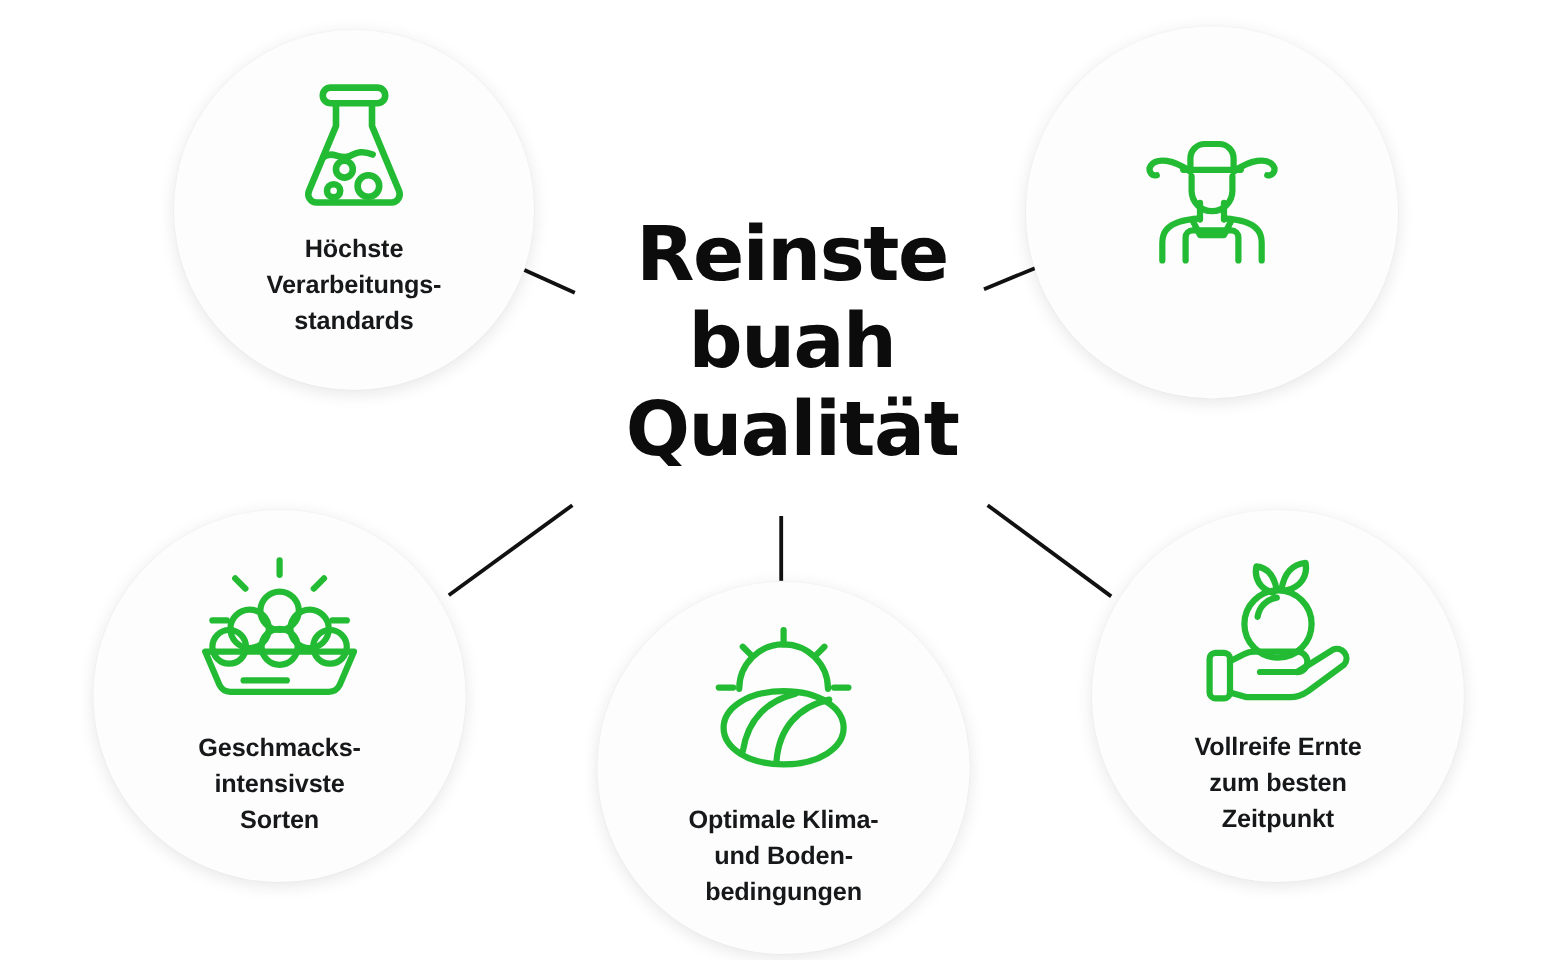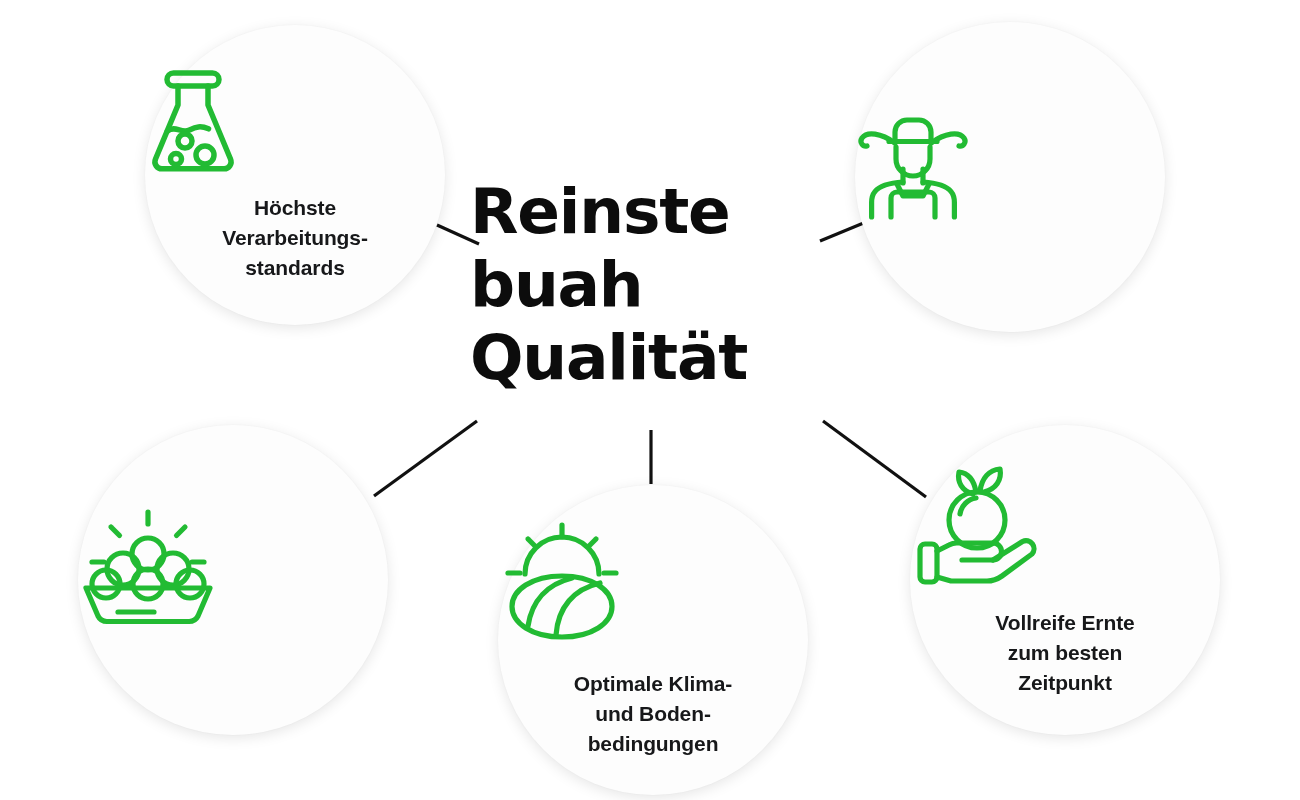--- a/index.html
+++ b/index.html
@@ -27,20 +27,21 @@
     height: 800px;
     pointer-events: none;
   }
   .node {
     position: absolute;
     border-radius: 50%;
     background: #fdfdfd;
     box-shadow: 0 3px 14px rgba(0,0,0,0.10), 0 0 0 1px rgba(0,0,0,0.012);
     display: flex;
     flex-direction: column;
+    align-items: center;
     justify-content: center;
     box-sizing: border-box;
   }
   .node-icon {
     display: block;
     line-height: 0;
   }
   .node-label {
     text-align: center;
     font-weight: bold;
@@ -67,20 +68,21 @@
   #node-climate .node-icon { margin-bottom: 20px; }
 
   #node-harvest      { left: 910px; top: 425px; width: 310px; height: 310px; }
   #node-harvest .node-icon { margin-bottom: 22px; }
 
   #center-title {
     position: absolute;
     left: 470px;
     top: 175px;
     width: 380px;
+    text-align: center;
     font-family: "DejaVu Sans", sans-serif;
     font-weight: bold;
     font-size: 63px;
     line-height: 1.16;
     letter-spacing: -1.2px;
     color: #0c0c0c;
     white-space: pre-line;
   }
 </style>
 </head>
@@ -145,20 +147,23 @@
         <circle cx="70" cy="48" r="16"></circle>
         <circle cx="45" cy="63" r="16"></circle>
         <circle cx="95" cy="63" r="16"></circle>
         <circle cx="28" cy="78" r="14"></circle>
         <circle cx="112" cy="78" r="14"></circle>
         <circle cx="70" cy="78" r="15"></circle>
         <path d="M8 82 h124 l-12 28 a10 10 0 0 1 -9 5.5 H29 a10 10 0 0 1 -9 -5.5 Z"></path>
         <path d="M40 106 h36"></path>
       </svg>
     </span>
+    <div class="node-label">Geschmacks-
+intensivste
+Sorten</div>
   </div>
 
   <div class="node" id="node-harvest">
     <span class="node-icon">
       <svg width="134" height="124" viewBox="0 0 134 124" fill="none" stroke="#22bb33" stroke-width="5.2" stroke-linecap="round" stroke-linejoin="round">
         <path d="M66 30 c-2 -12 -8 -19 -17 -20 c-2 10 3 19 14 22"></path>
         <path d="M70 29 c2 -13 9 -21 20 -22 c2 11 -4 20 -16 23"></path>
         <circle cx="67" cy="58" r="28"></circle>
         <path d="M50 52 a19 19 0 0 1 16 -16"></path>
         <rect x="10" y="82" width="17" height="38" rx="5"></rect>

